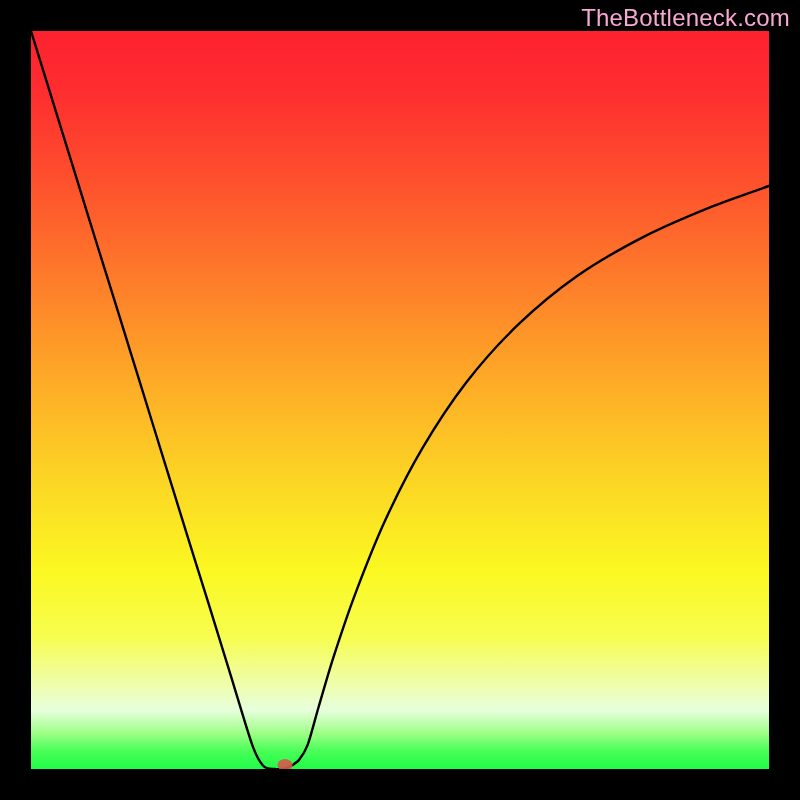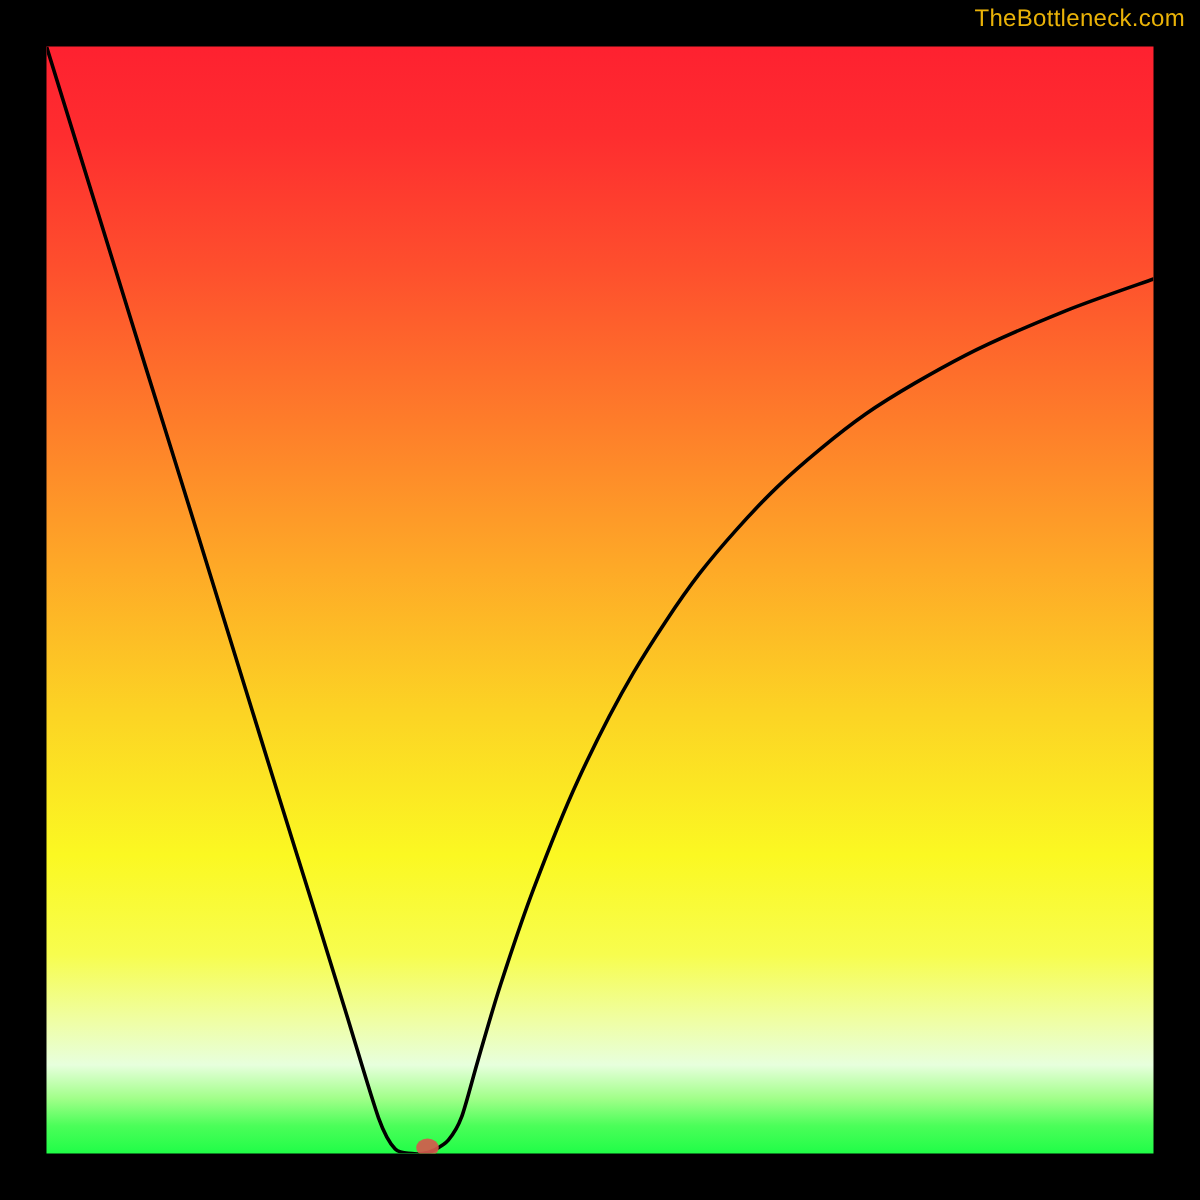--- a/index.html
+++ b/index.html
@@ -14,22 +14,22 @@
   .frame {
     position: relative;
     width: 800px;
     height: 800px;
     background: #000;
   }
   .watermark {
     position: absolute;
     top: 4px;
     right: 10px;
-    color: #eab308;
-    font-size: 16px;
+    color: #f9a8d4;
+    font-size: 24px;
     font-weight: 500;
     letter-spacing: 0.2px;
     z-index: 30;
   }
   .plot-area {
     position: absolute;
     left: 31px;
     top: 31px;
     width: 738px;
     height: 738px;

